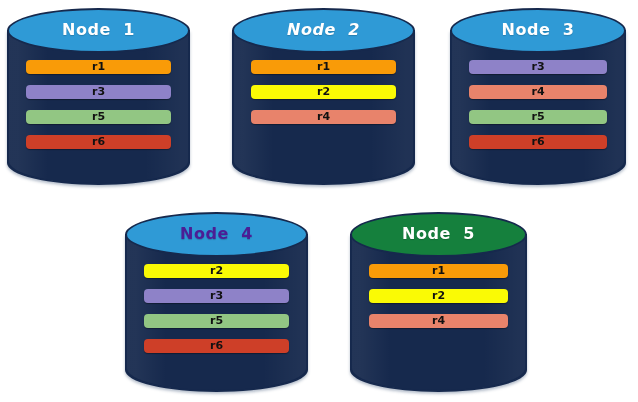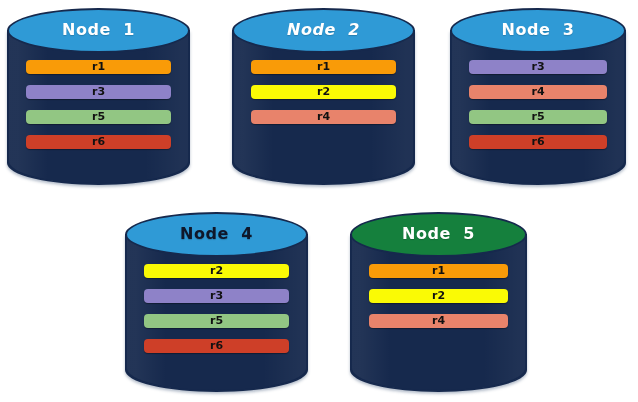--- a/index.html
+++ b/index.html
@@ -189,21 +189,21 @@
           <span class="bar-label" style="color: rgb(17, 17, 17);">r3</span>
         </div>
         <div class="bar" style="background: rgb(146, 198, 131);">
           <span class="bar-label" style="color: rgb(17, 17, 17);">r5</span>
         </div>
         <div class="bar" style="background: rgb(206, 63, 40);">
           <span class="bar-label" style="color: rgb(17, 17, 17);">r6</span>
         </div>
       </div>
       <div class="cyl-top" style="background: rgb(47, 154, 214); border-color: rgb(22, 41, 77);">
-        <span class="node-label" style="color: #0f172a;">Node  4</span>
+        <span class="node-label" style="color: #4c1d95;">Node  4</span>
       </div>
     </div>
     <div class="node" style="left: 350px; top: 212px; width: 177px; height: 180px;">
       <div class="cyl-body" style="background: rgb(22, 41, 77); border-color: rgb(22, 41, 77);">
         <div class="cyl-shade"></div>
       </div>
       <div class="bars">
         <div class="bar" style="background: rgb(249, 155, 8);">
           <span class="bar-label" style="color: rgb(17, 17, 17);">r1</span>
         </div>

